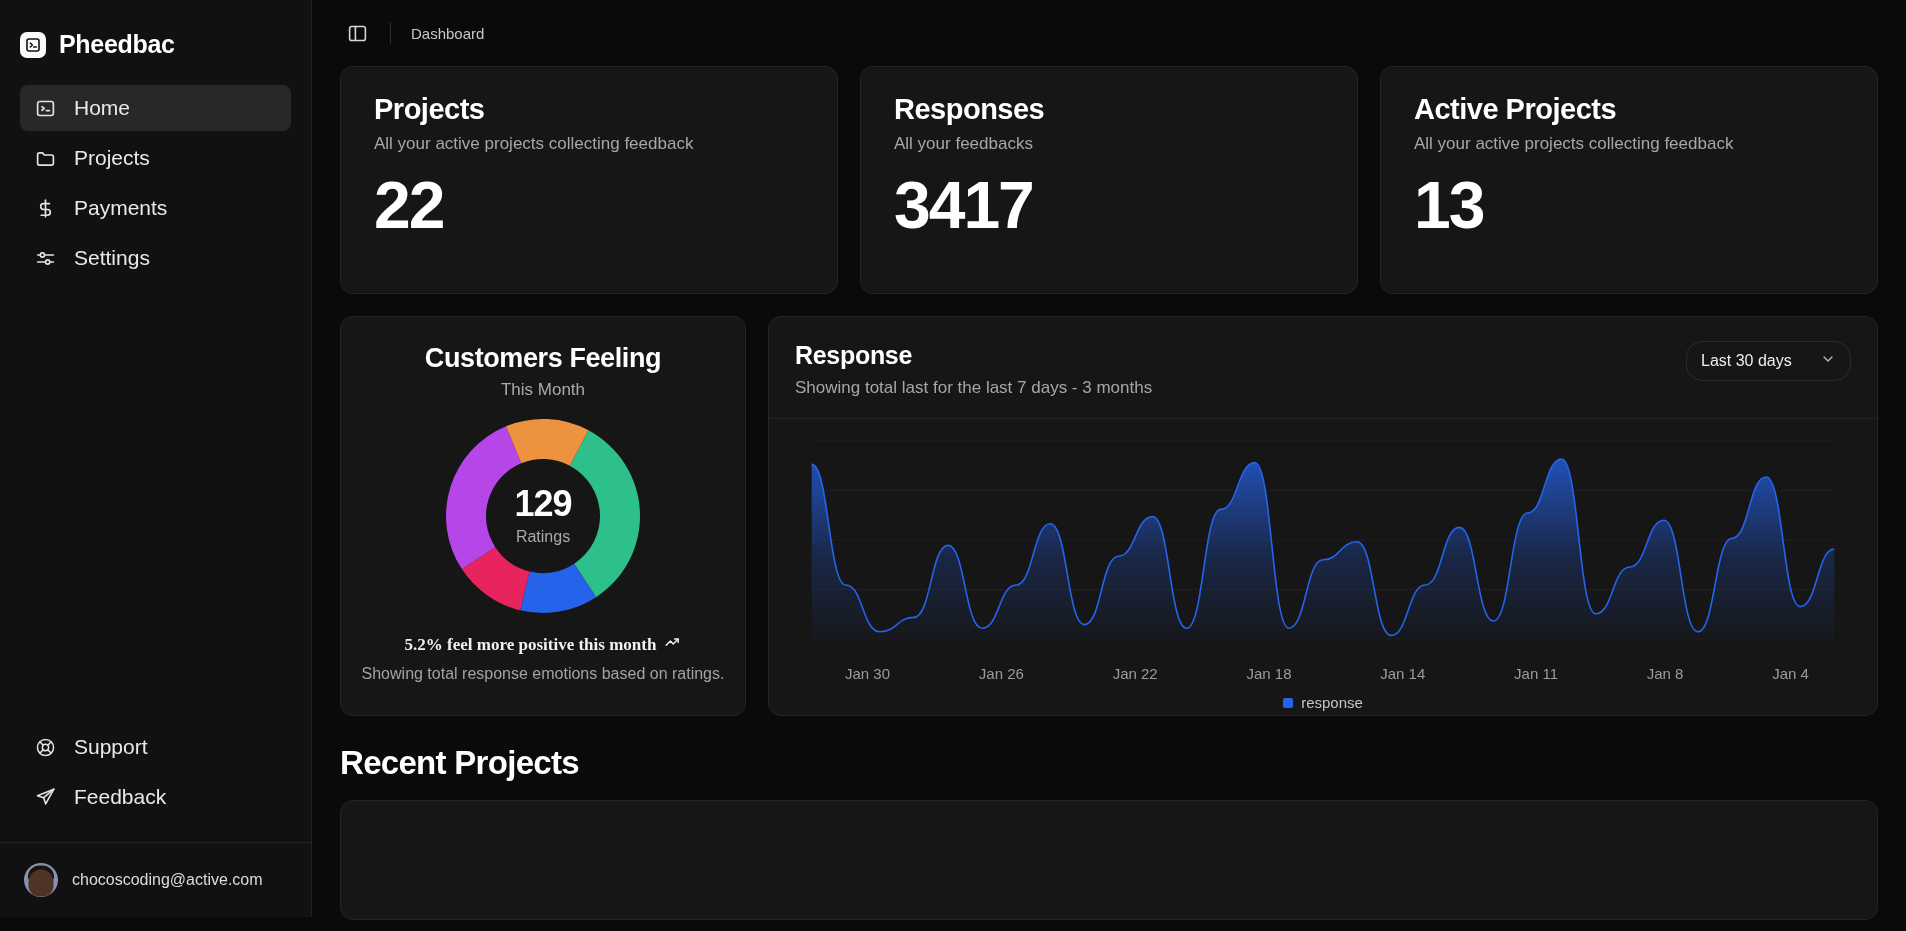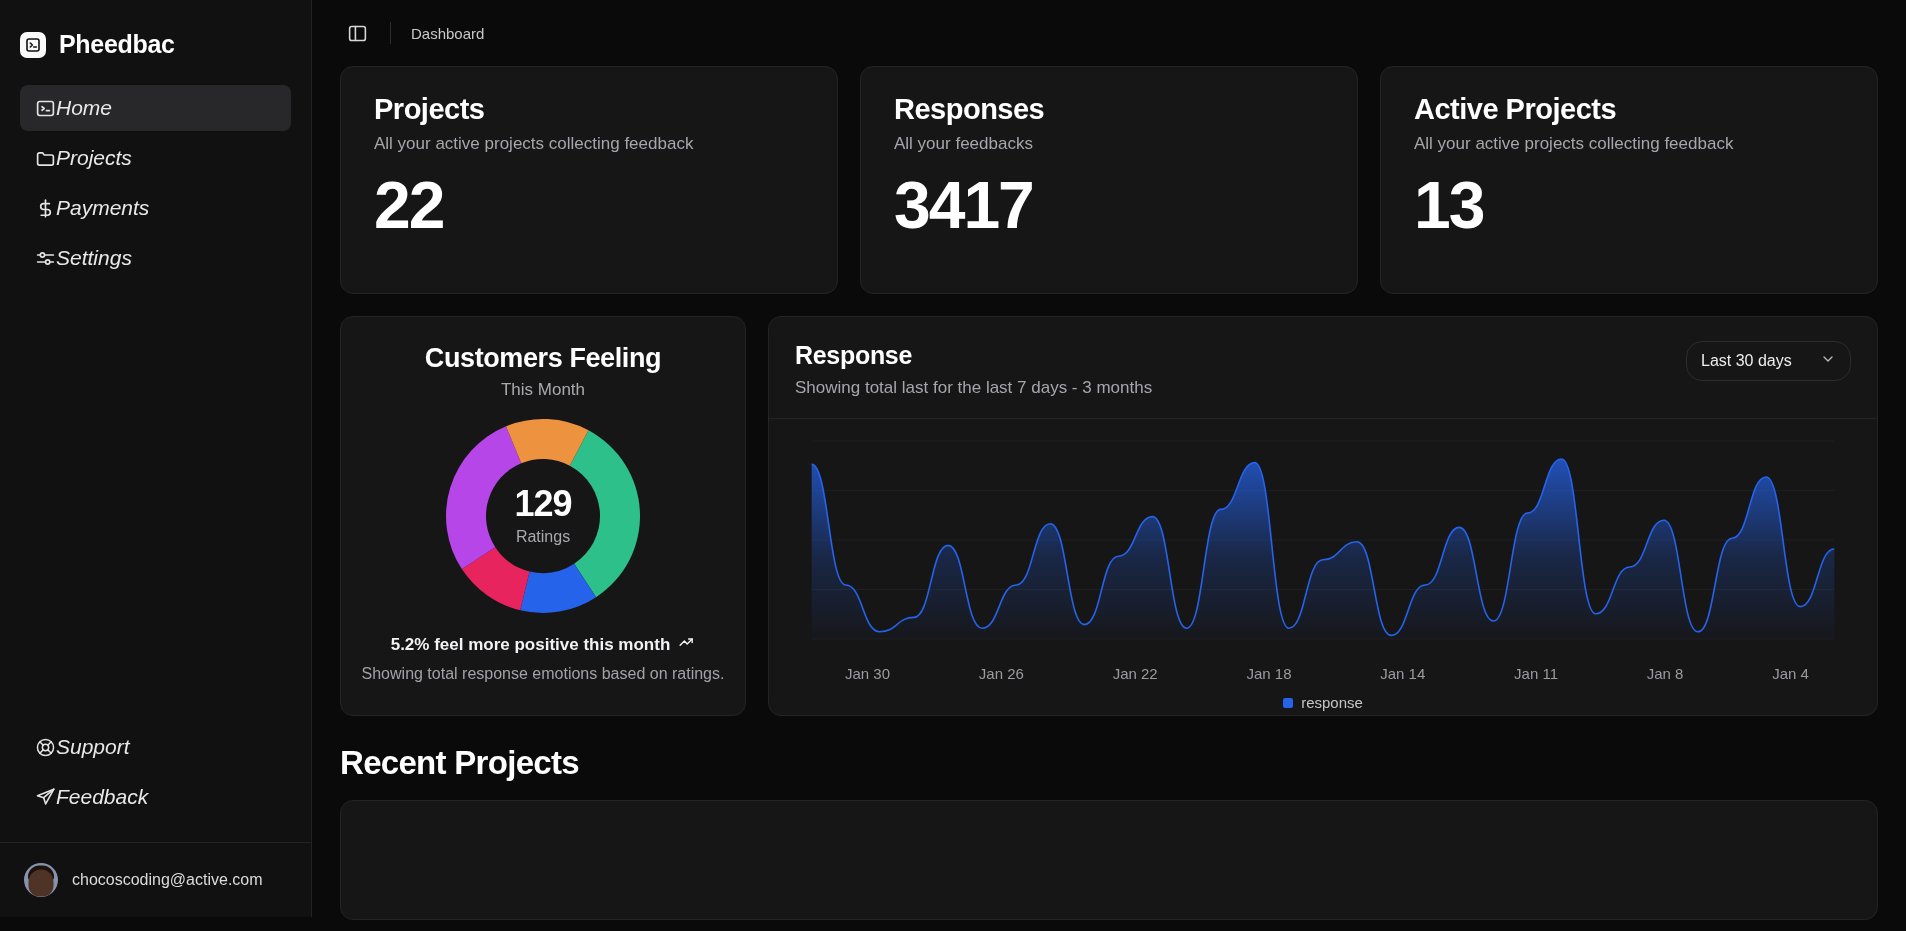--- a/index.html
+++ b/index.html
@@ -27,23 +27,23 @@
   .brand-logo {
     width: 26px; height: 26px; border-radius: 7px;
     background: #fafafa; color: #111;
     display: flex; align-items: center; justify-content: center;
     flex: 0 0 26px;
   }
   .brand-name { font-size: 25px; font-weight: bold; letter-spacing: -0.3px; color: #fff; }
 
   .nav { padding: 0 20px; display: flex; flex-direction: column; gap: 4px; }
   .nav-item {
-    display: flex; align-items: center; 
+    display: flex; align-items: center; gap: 18px;
     height: 46px; padding: 0 14px; border-radius: 8px;
-    color: #e9e9ea; font-size: 21px; cursor: pointer; font-style: italic;
+    color: #e9e9ea; font-size: 21px; cursor: pointer;
   }
   .nav-item.active { background: #28282b; }
   .nav-icon { width: 22px; height: 22px; display: flex; align-items: center; justify-content: center; flex: 0 0 22px; color: #e4e4e6; }
 
   .nav-spacer { flex: 1 1 auto; }
 
   .nav-bottom { padding: 0 20px 22px 20px; display: flex; flex-direction: column; gap: 4px; }
 
   .user-divider { height: 1px; background: #242426; margin: 0; }
   .user-row {
@@ -100,21 +100,21 @@
   .donut-wrap { position: relative; width: 196px; height: 196px; margin-top: 18px; }
   .donut-center {
     position: absolute; left: 50%; top: 50%; transform: translate(-50%, -50%);
     text-align: center; width: 120px;
   }
   .donut-num { font-size: 36px; font-weight: bold; color: #fff; letter-spacing: -1px; line-height: 1; }
   .donut-lbl { font-size: 16px; color: #a9a9ae; margin-top: 6px; }
   .donut-foot { margin-top: 20px; text-align: center; }
   .donut-foot-main {
     font-size: 17px; font-weight: bold; color: #f2f2f4;
-    display: flex; align-items: center; justify-content: center; gap: 8px;
+    display: flex; align-items: center; justify-content: center; gap: 8px; font-family: Liberation Serif, serif;
   }
   .donut-foot-sub { font-size: 16px; color: #a2a2a7; margin-top: 9px; }
 
   .chart-card { flex: 1 1 auto; height: 400px; display: flex; flex-direction: column; }
   .chart-head {
     display: flex; align-items: flex-start; justify-content: space-between;
     padding: 24px 26px 20px 26px;
     border-bottom: 1px solid #242427;
   }
   .chart-title { font-size: 25px; font-weight: bold; letter-spacing: -0.3px; color: #fff; }

